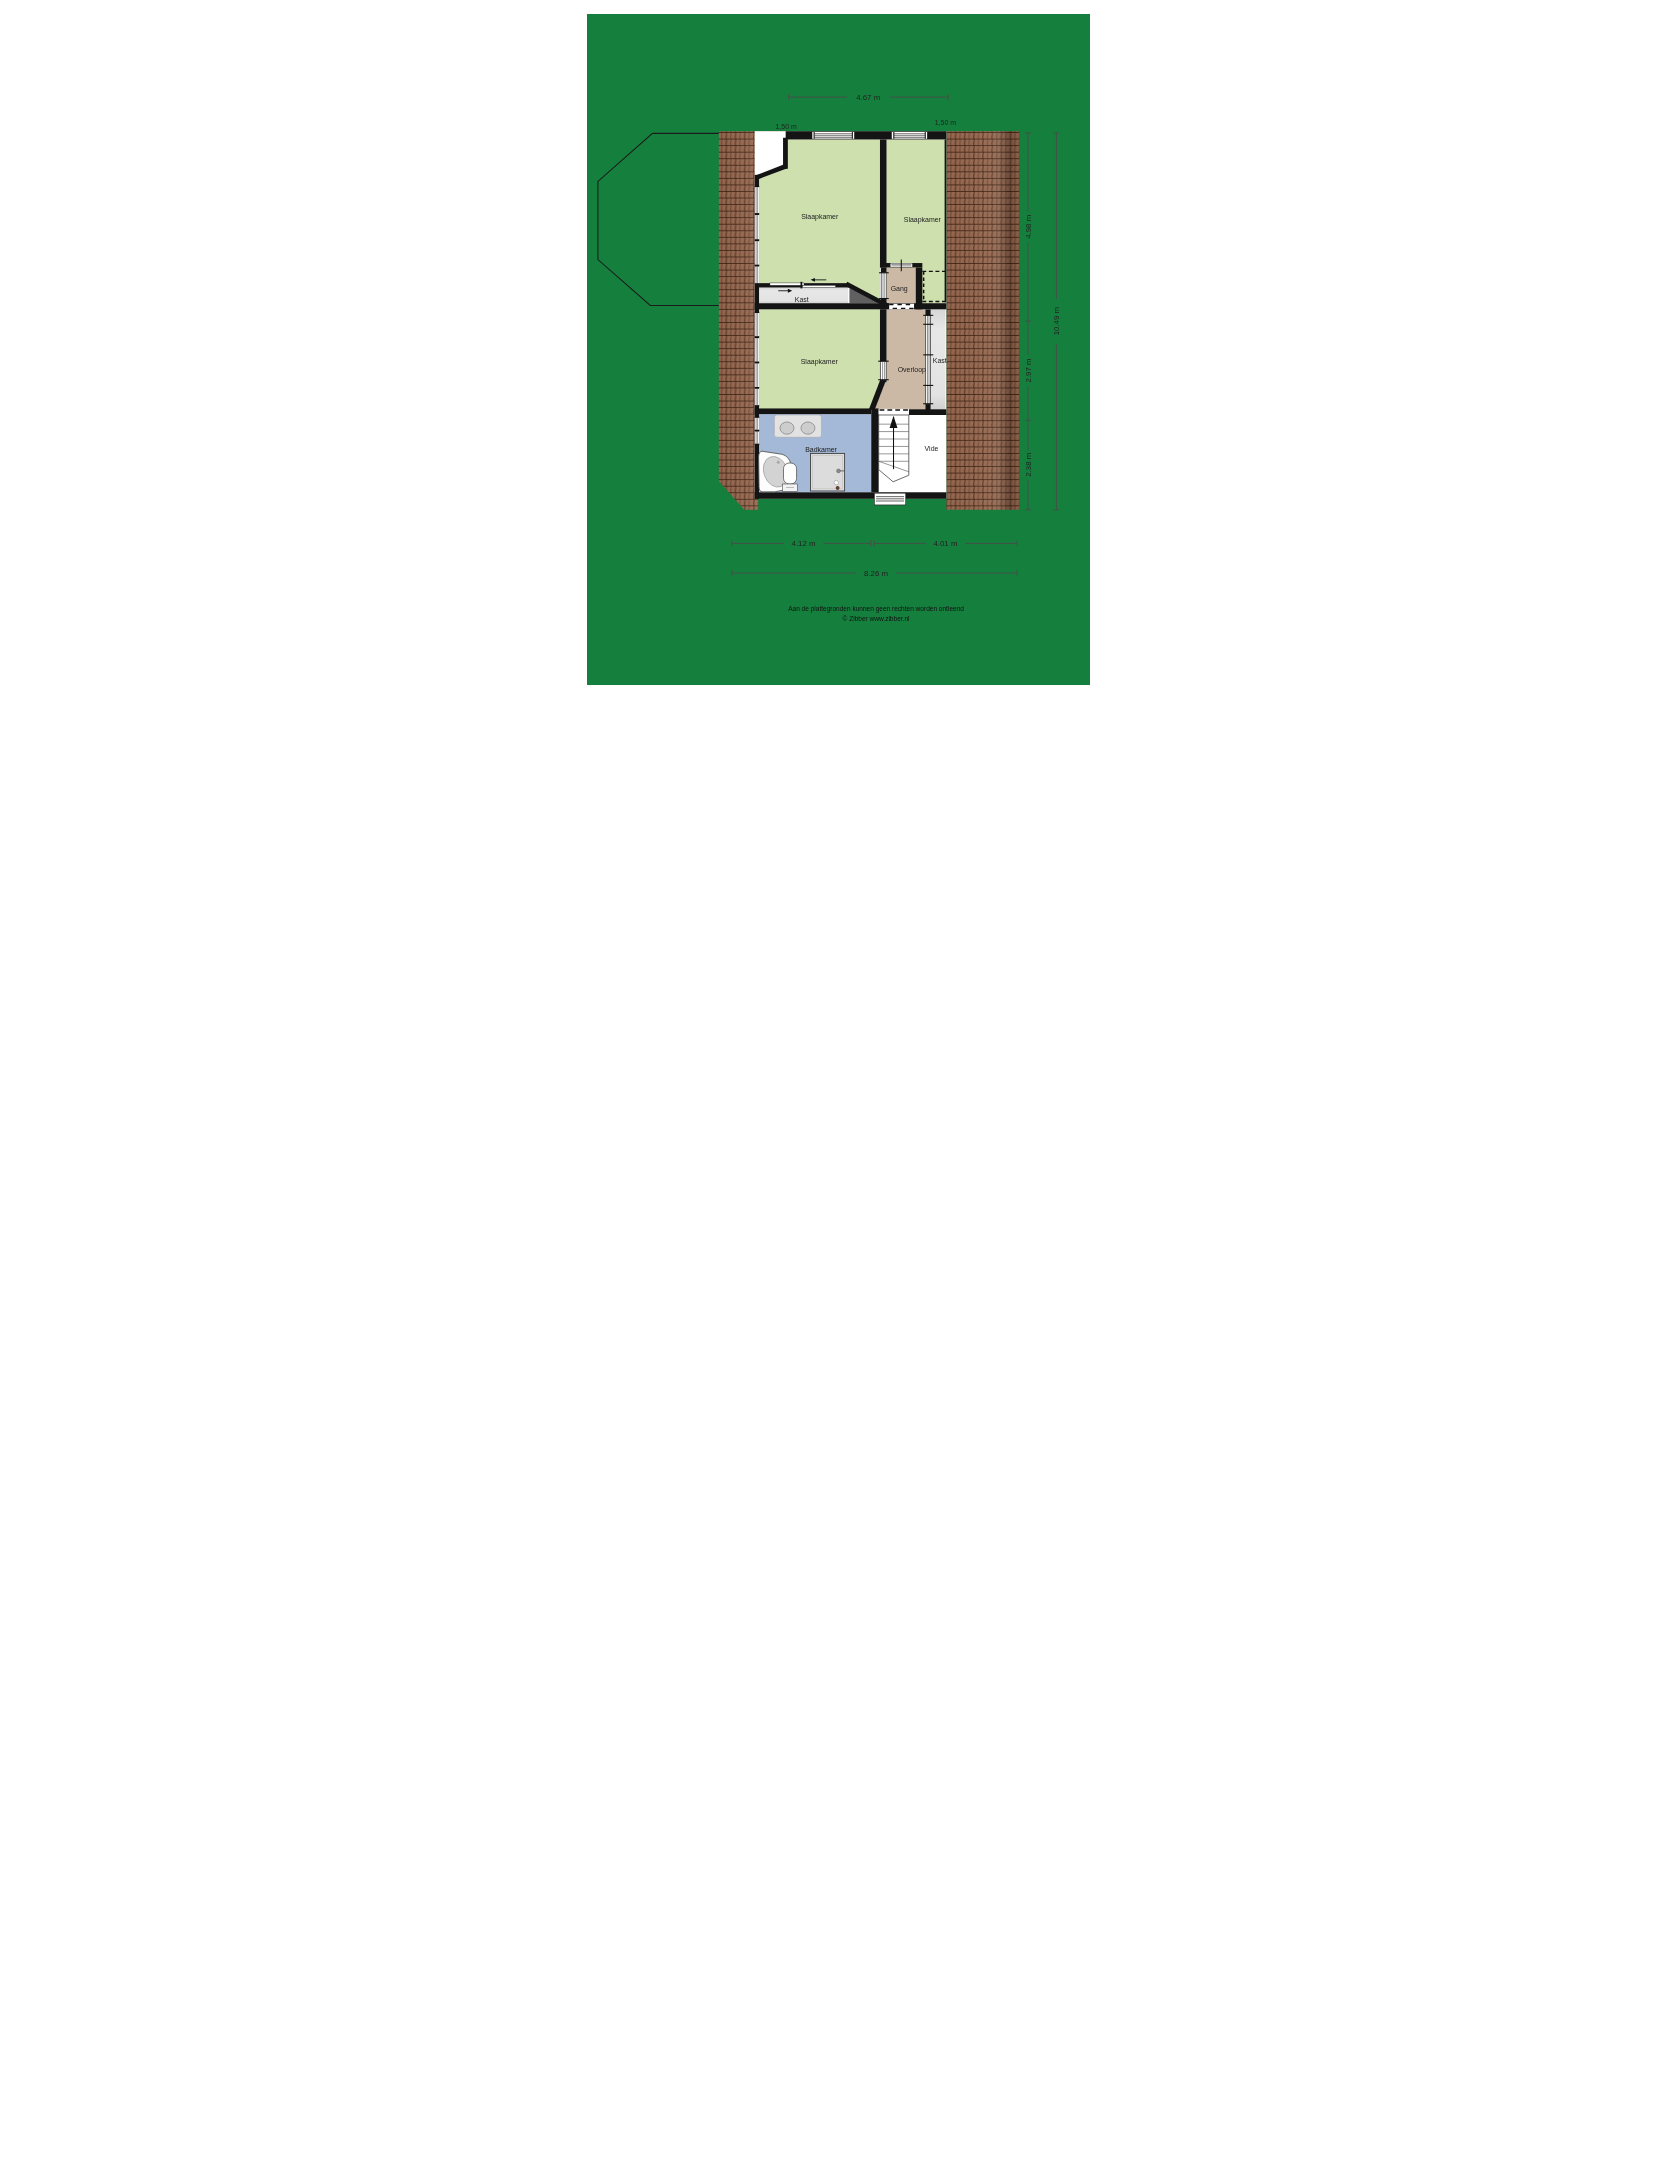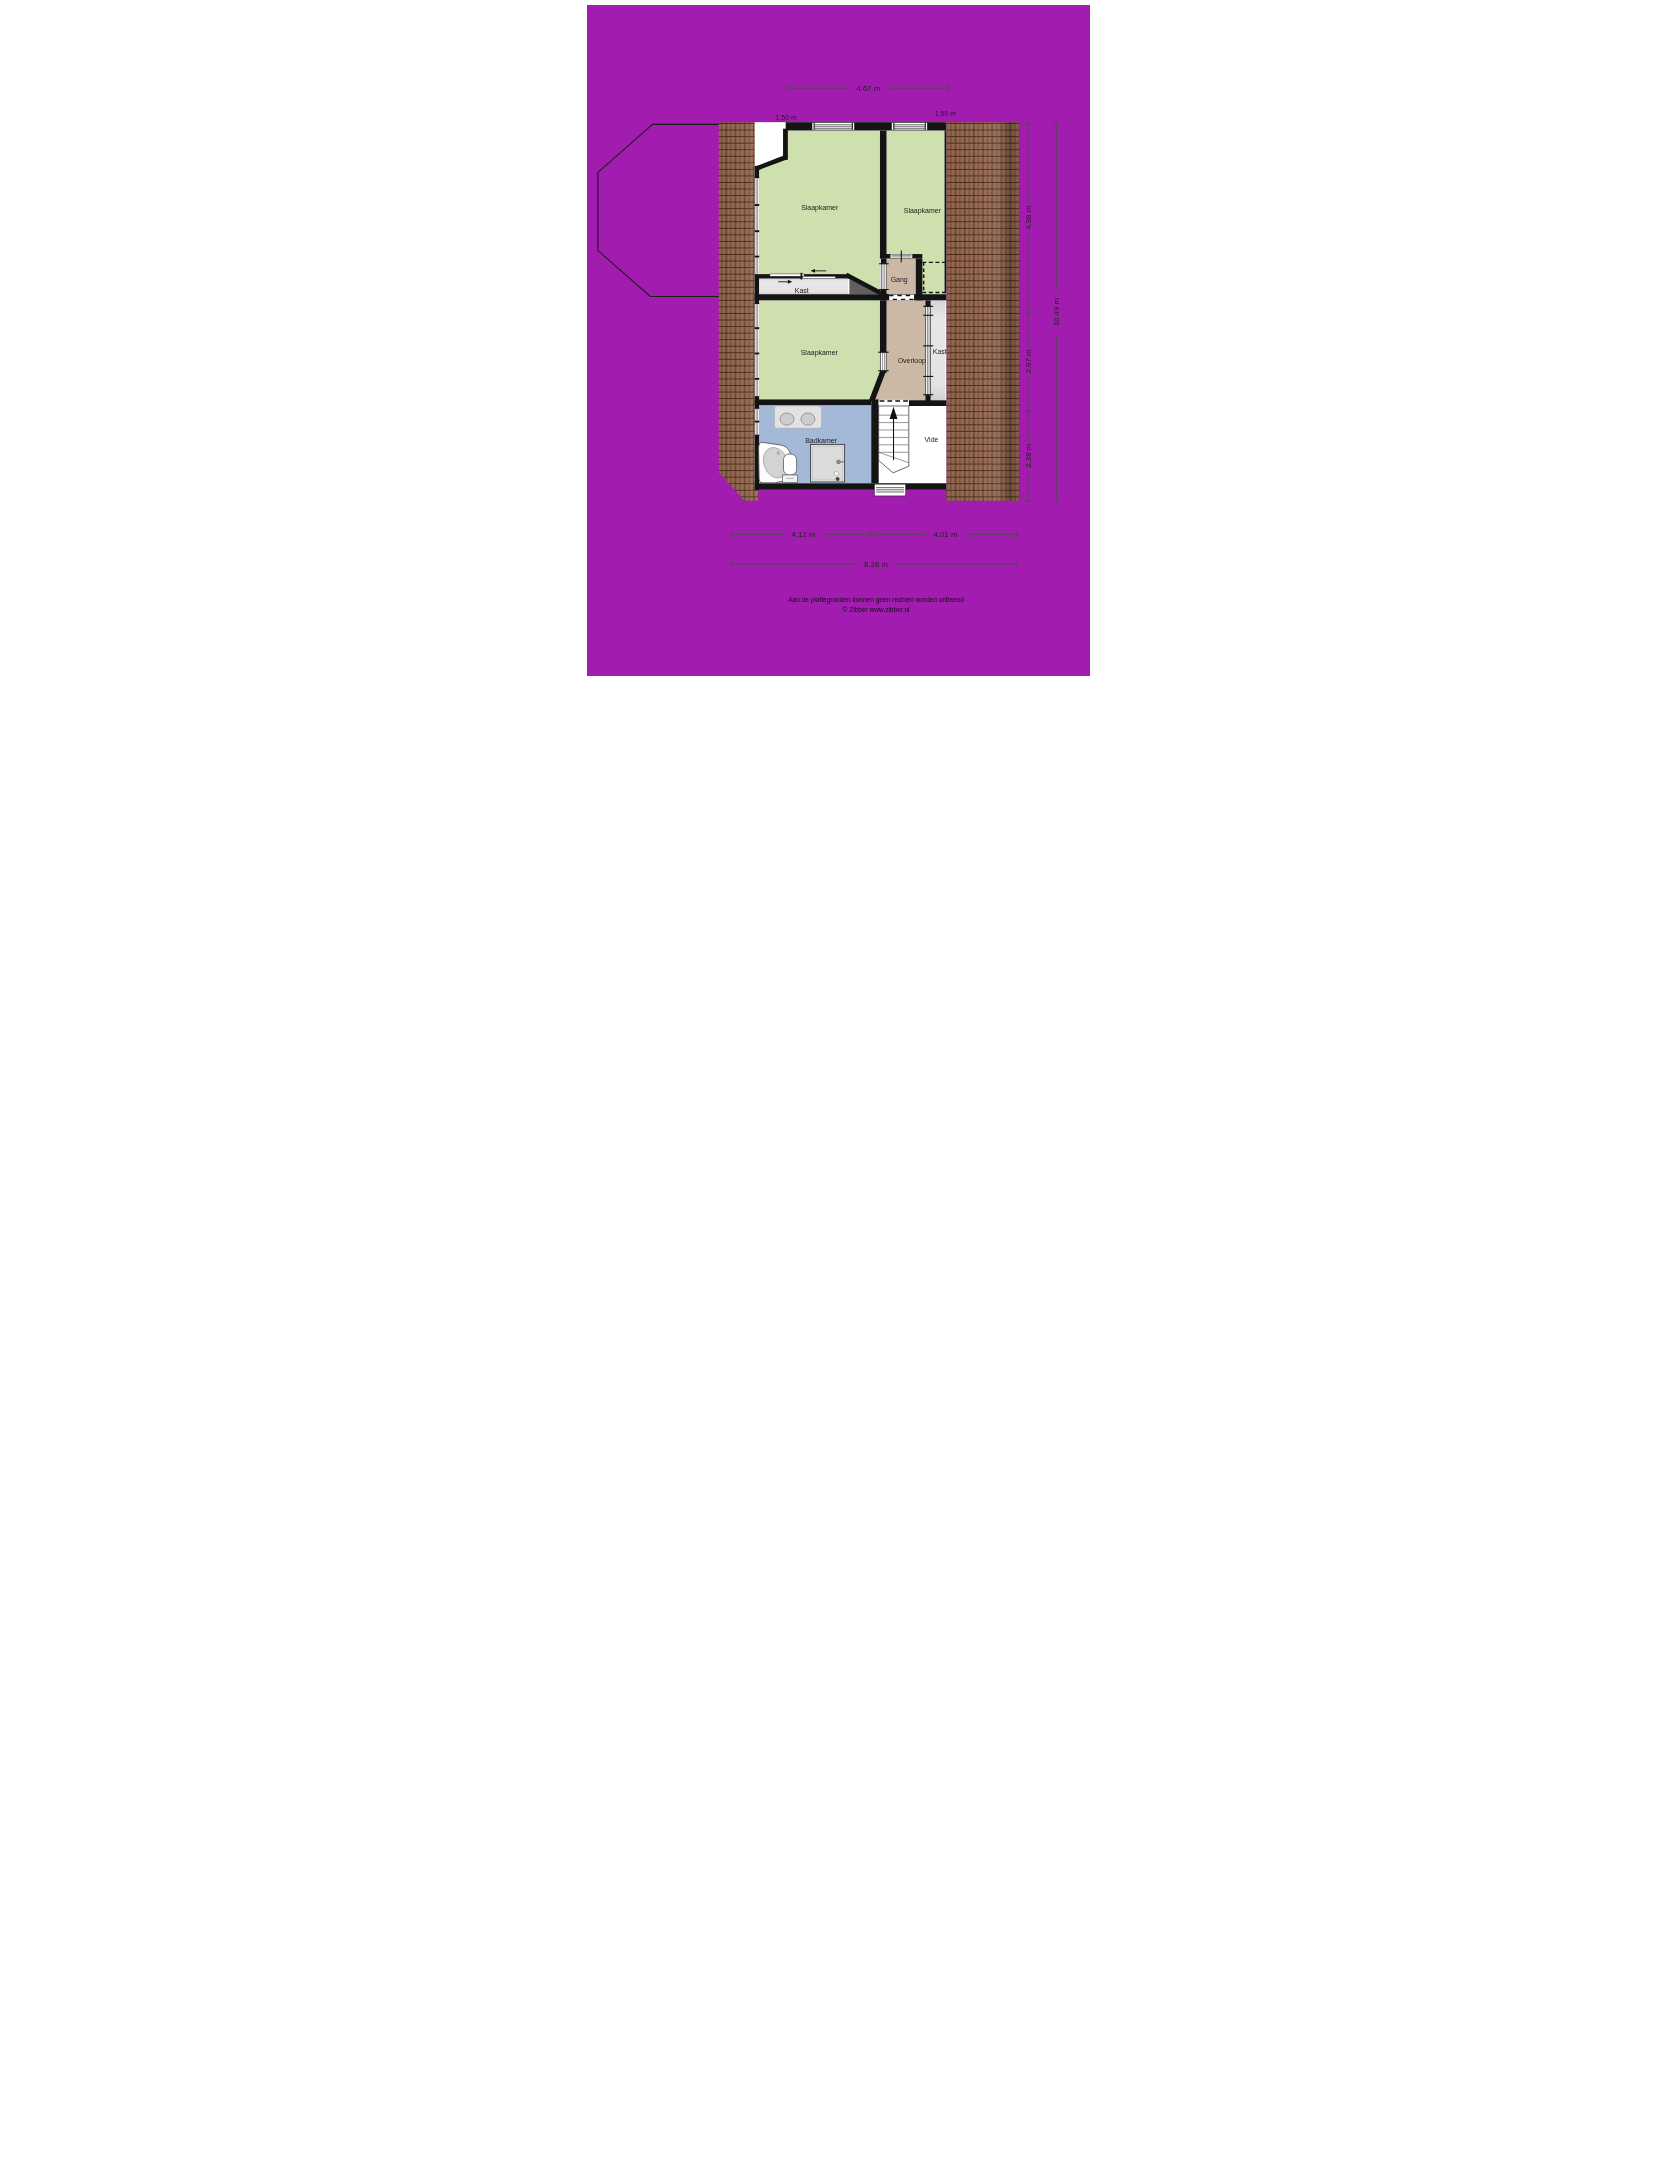--- a/index.html
+++ b/index.html
@@ -1,20 +1,20 @@
 <!DOCTYPE html>
 <html style="font-size:7px"><head>
 <meta charset="utf-8">
 <style>
   html,body{margin:0;padding:0;background:#ffffff;}
   .page{
     position:relative;
     width:503px;height:671px;
-    margin:5px auto;
-    background:#a21caf;
+    margin:14px auto;
+    background:#15803d;
     font-family:"Liberation Sans", sans-serif;
     overflow:hidden;
   }
   svg{position:absolute;left:0;top:0;}
   text{font-family:"Liberation Sans", sans-serif;fill:#1c1c1c;}
   .room-label{font-size:16px;}
   .dim-label{font-size:18px;fill:#222;}
   .offset-label{font-size:16px;fill:#222;}
   .footer-label{font-size:15px;fill:#111;}
   .dimline{stroke:#4a4a4a;stroke-width:2;}

